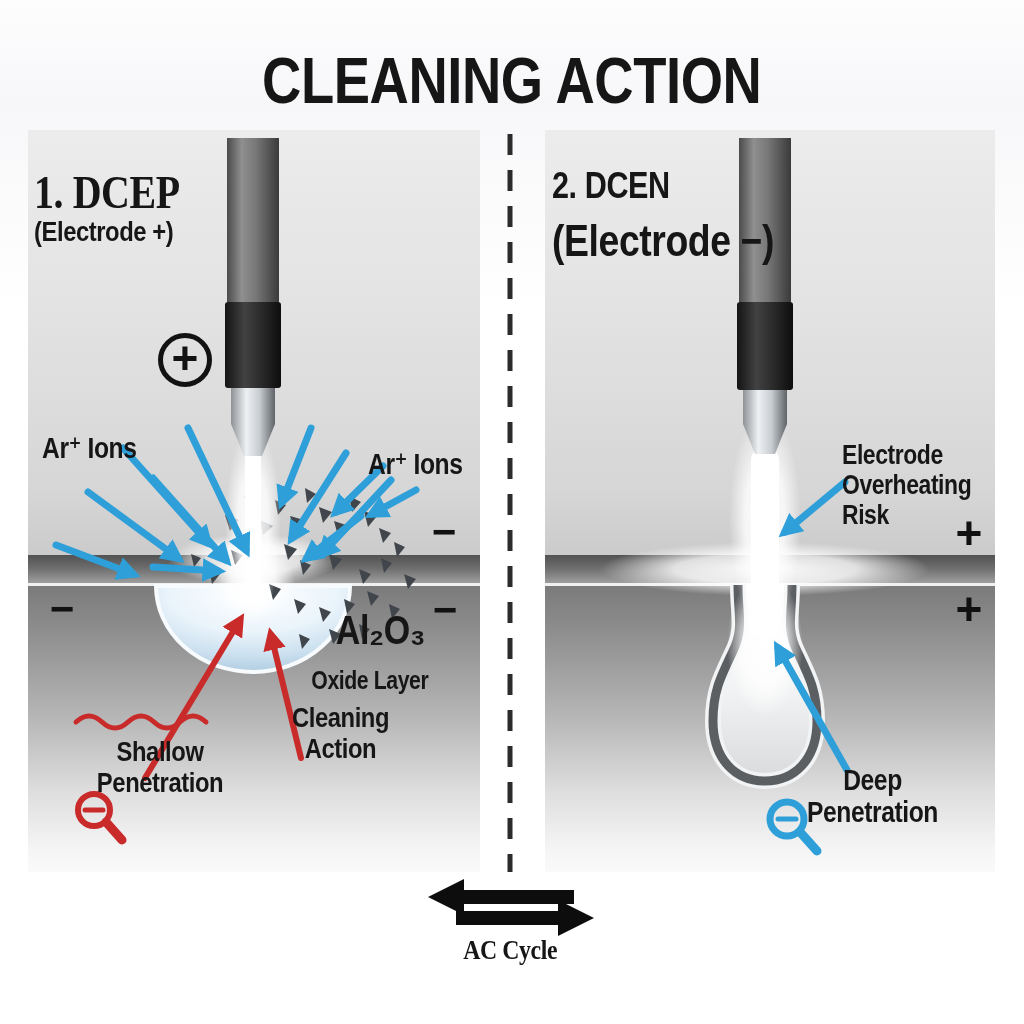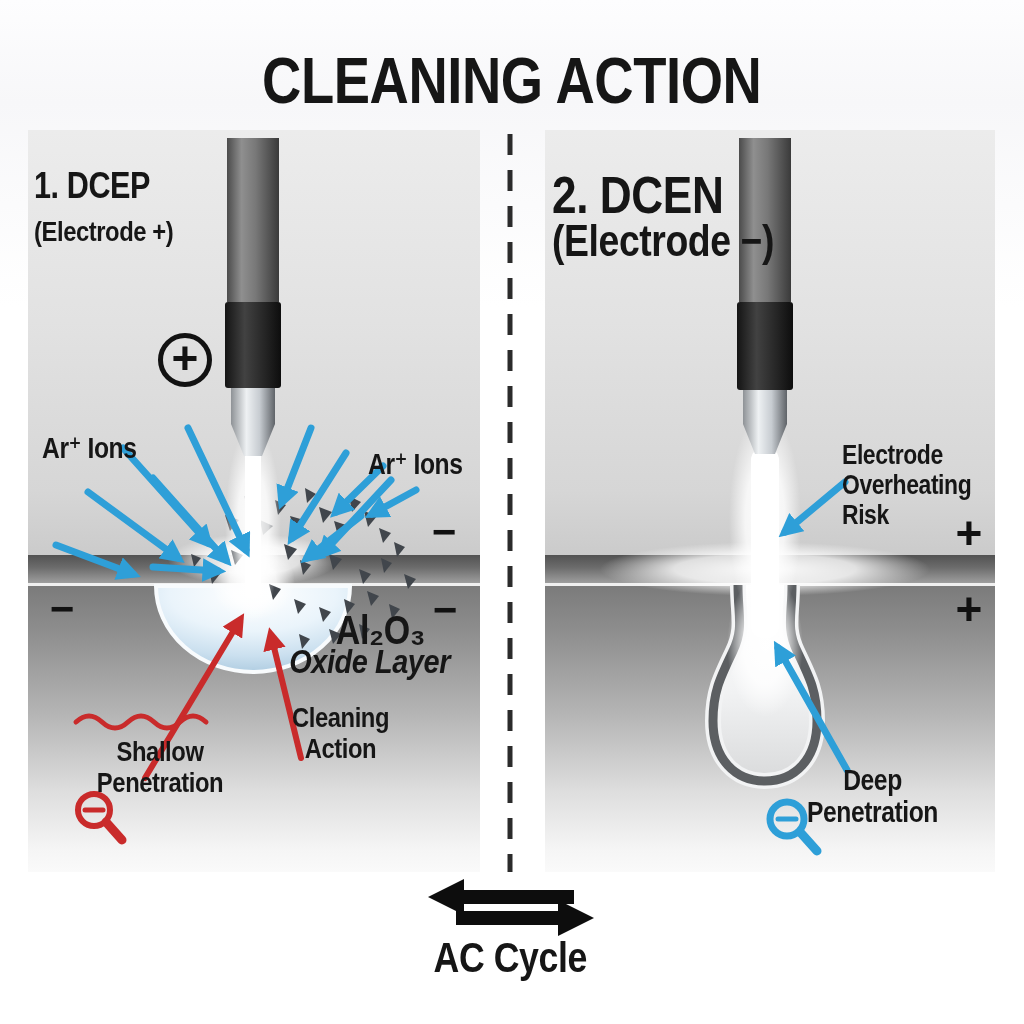--- a/index.html
+++ b/index.html
@@ -152,36 +152,36 @@
     </g>
   </svg>
 
   <svg class="abs" style="left:44px;top:658px;" width="64" height="64" viewBox="0 0 64 64">
     <circle cx="22" cy="22" r="16" fill="none" stroke="#C92B2B" stroke-width="6"></circle>
     <line x1="13" y1="22" x2="31" y2="22" stroke="#C92B2B" stroke-width="5" stroke-linecap="round"></line>
     <line x1="34" y1="34" x2="50" y2="52" stroke="#C92B2B" stroke-width="9" stroke-linecap="round"></line>
   </svg>
 </div>
 
-<div class="abs txt" style="left:34px;top:166px;font-size:36px;"><span class="cond" style="display:inline-block;">1. DCEP</span></div>
+<div class="abs txt" style="left:34px;top:166px;font-size:47px;font-family:Liberation Serif, serif;"><span class="cond" style="display:inline-block;">1. DCEP</span></div>
 <div class="abs txt" style="left:34px;top:216px;font-size:28px;"><span class="cond" style="display:inline-block;">(Electrode +)</span></div>
 
 <div class="abs plus-circle" style="left:158px;top:333px;">
     <span>+</span>
   </div>
 
 <div class="abs txt" style="left:42px;top:432px;font-size:29px;"><span class="cond" style="display:inline-block;">Ar⁺ Ions</span></div>
 <div class="abs txt" style="left:368px;top:448px;font-size:29px;"><span class="cond" style="display:inline-block;">Ar⁺ Ions</span></div>
 
 <div class="abs sym" style="left:423px;top:508px;width:42px;font-size:42px;">−</div>
 <div class="abs sym" style="left:41px;top:585px;width:42px;font-size:42px;">−</div>
 <div class="abs sym" style="left:424px;top:586px;width:42px;font-size:42px;">−</div>
 
 <div class="abs txt center" style="left:300px;top:608px;width:160px;font-size:40px;"><span class="cond-c" style="display:inline-block;">Al₂O₃</span></div>
-<div class="abs txt center" style="left:275px;top:642px;width:190px;font-size:34px;font-style:italic;"><span class="cond-c" style="display:inline-block;">Oxide Layer</span></div>
+<div class="abs txt center" style="left:275px;top:666px;width:190px;font-size:25px;"><span class="cond-c" style="display:inline-block;">Oxide Layer</span></div>
 
 <div class="abs txt center cond-c" style="left:268px;top:702px;width:145px;font-size:28px;">Cleaning Action</div>
 <div class="abs txt center cond-c" style="left:70px;top:736px;width:180px;font-size:28px;">Shallow Penetration</div>
 
 <div class="panel" id="panel-right">
   <div class="zone-upper"></div>
   <div class="zone-band"></div>
   <div class="zone-lower"></div>
 
   <svg class="art" width="450" height="742" viewBox="0 0 450 742">
@@ -245,33 +245,33 @@
     </g>
   </svg>
 
   <svg class="abs" style="left:218px;top:664px;" width="70" height="70" viewBox="0 0 70 70">
     <circle cx="24" cy="25" r="17" fill="none" stroke="#2E9FD8" stroke-width="7"></circle>
     <line x1="15" y1="25" x2="33" y2="25" stroke="#2E9FD8" stroke-width="5" stroke-linecap="round"></line>
     <line x1="37" y1="38" x2="54" y2="57" stroke="#2E9FD8" stroke-width="9" stroke-linecap="round"></line>
   </svg>
 </div>
 
-<div class="abs txt" style="left:552px;top:166px;font-size:52px;"><span class="cond" style="display:inline-block;">2. DCEN</span></div>
+<div class="abs txt" style="left:552px;top:166px;font-size:36px;"><span class="cond" style="display:inline-block;">2. DCEN</span></div>
 <div class="abs txt" style="left:552px;top:216px;font-size:44px;"><span class="cond" style="display:inline-block;">(Electrode −)</span></div>
 
 <div class="abs txt cond" style="left:842px;top:440px;width:165px;font-size:27px;">Electrode Overheating Risk</div>
 
 <div class="abs sym" style="left:948px;top:506px;width:42px;font-size:46px;">+</div>
 <div class="abs sym" style="left:948px;top:582px;width:42px;font-size:46px;">+</div>
 
 <div class="abs txt center cond-c" style="left:780px;top:764px;width:185px;font-size:29px;">Deep Penetration</div>
 
 <svg class="abs" style="left:504px;top:132px;" width="12" height="742" viewBox="0 0 12 742">
   <line x1="6" y1="2" x2="6" y2="740" stroke="#2b2b2b" stroke-width="5" stroke-dasharray="21 15"></line>
 </svg>
 
 <svg class="abs" style="left:410px;top:868px;" width="200" height="80" viewBox="0 0 200 80">
   <polygon points="18,29 54,11 54,47" fill="#0d0d0d"></polygon>
   <rect x="52" y="22" width="112" height="14" fill="#0d0d0d"></rect>
   <polygon points="184,50 148,32 148,68" fill="#0d0d0d"></polygon>
   <rect x="46" y="43" width="104" height="14" fill="#0d0d0d"></rect>
 </svg>
-<div class="abs txt center" style="left:400px;top:934px;width:220px;font-size:42px;"><span class="cond-c" style="display:inline-block;">AC Cycle</span></div>
+<div class="abs txt center" style="left:400px;top:934px;width:220px;font-size:28px;font-family:Liberation Serif, serif;"><span class="cond-c" style="display:inline-block;">AC Cycle</span></div>
 
 </body></html>

